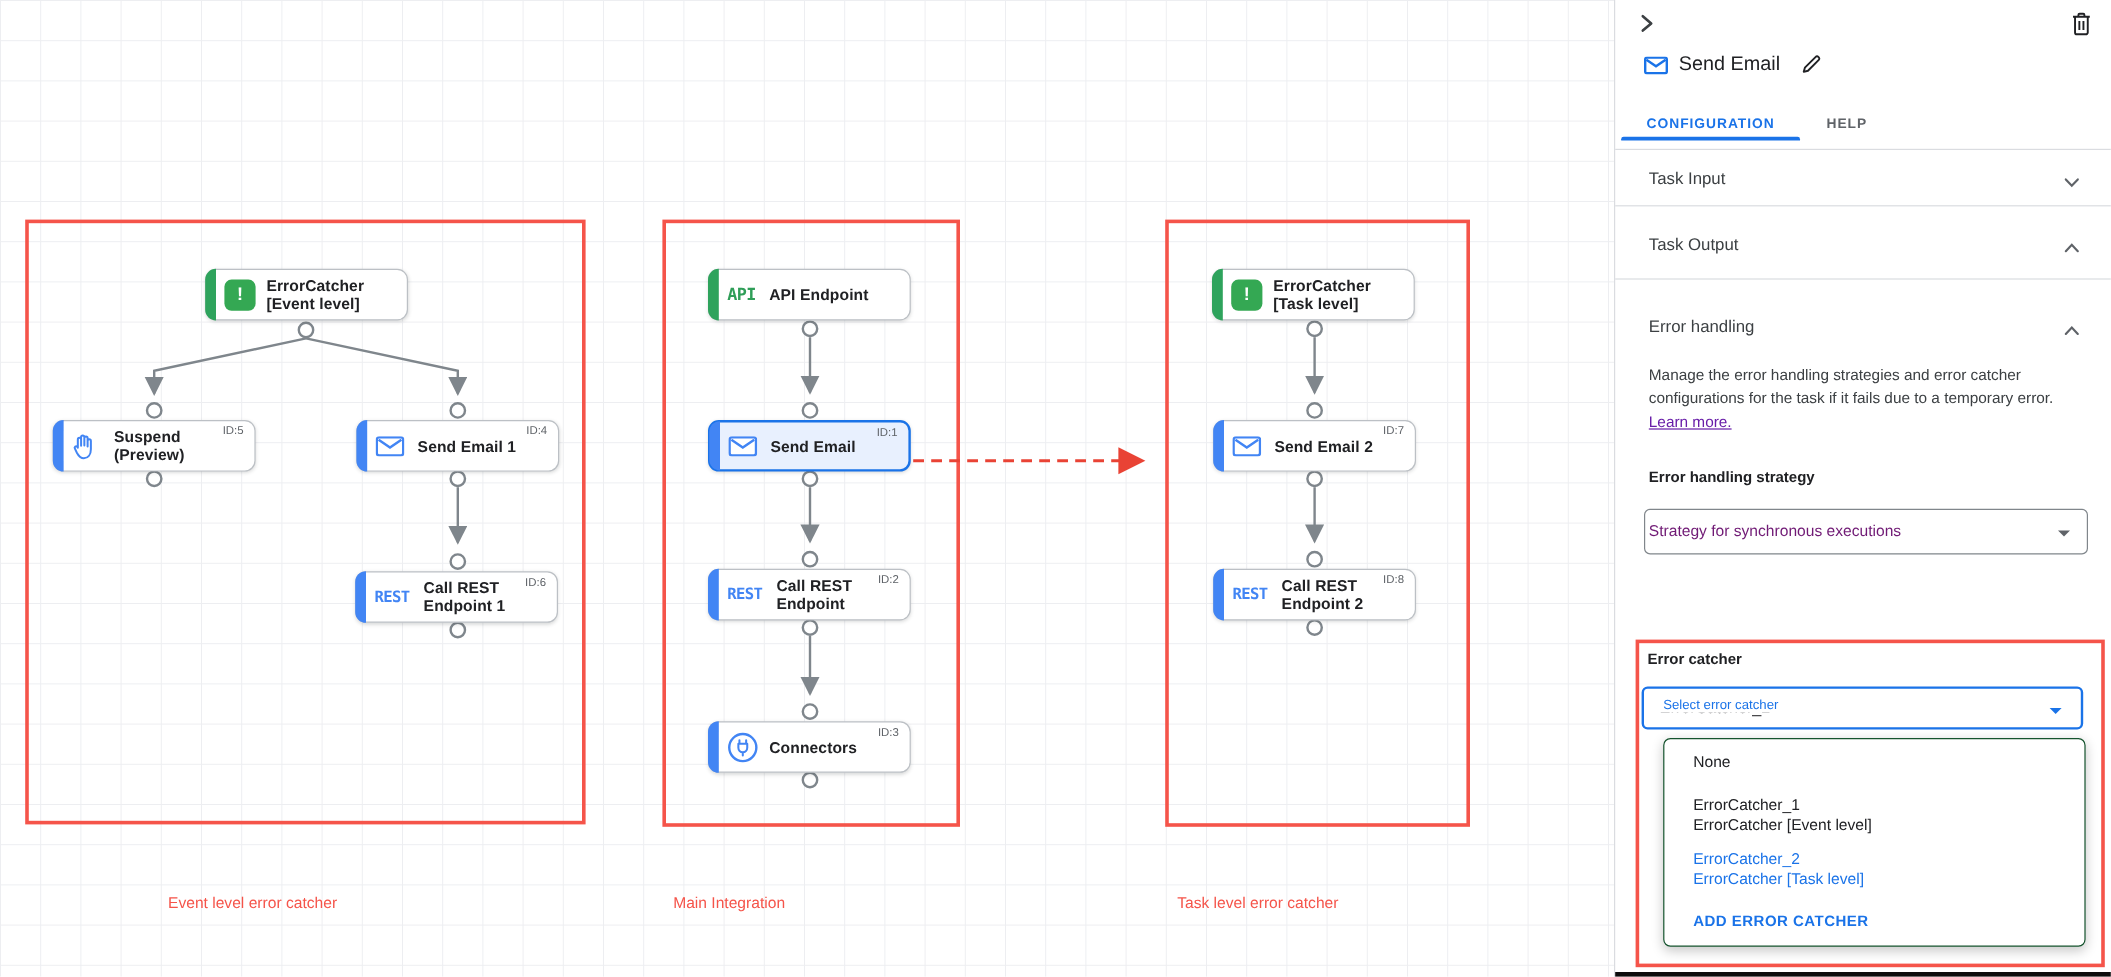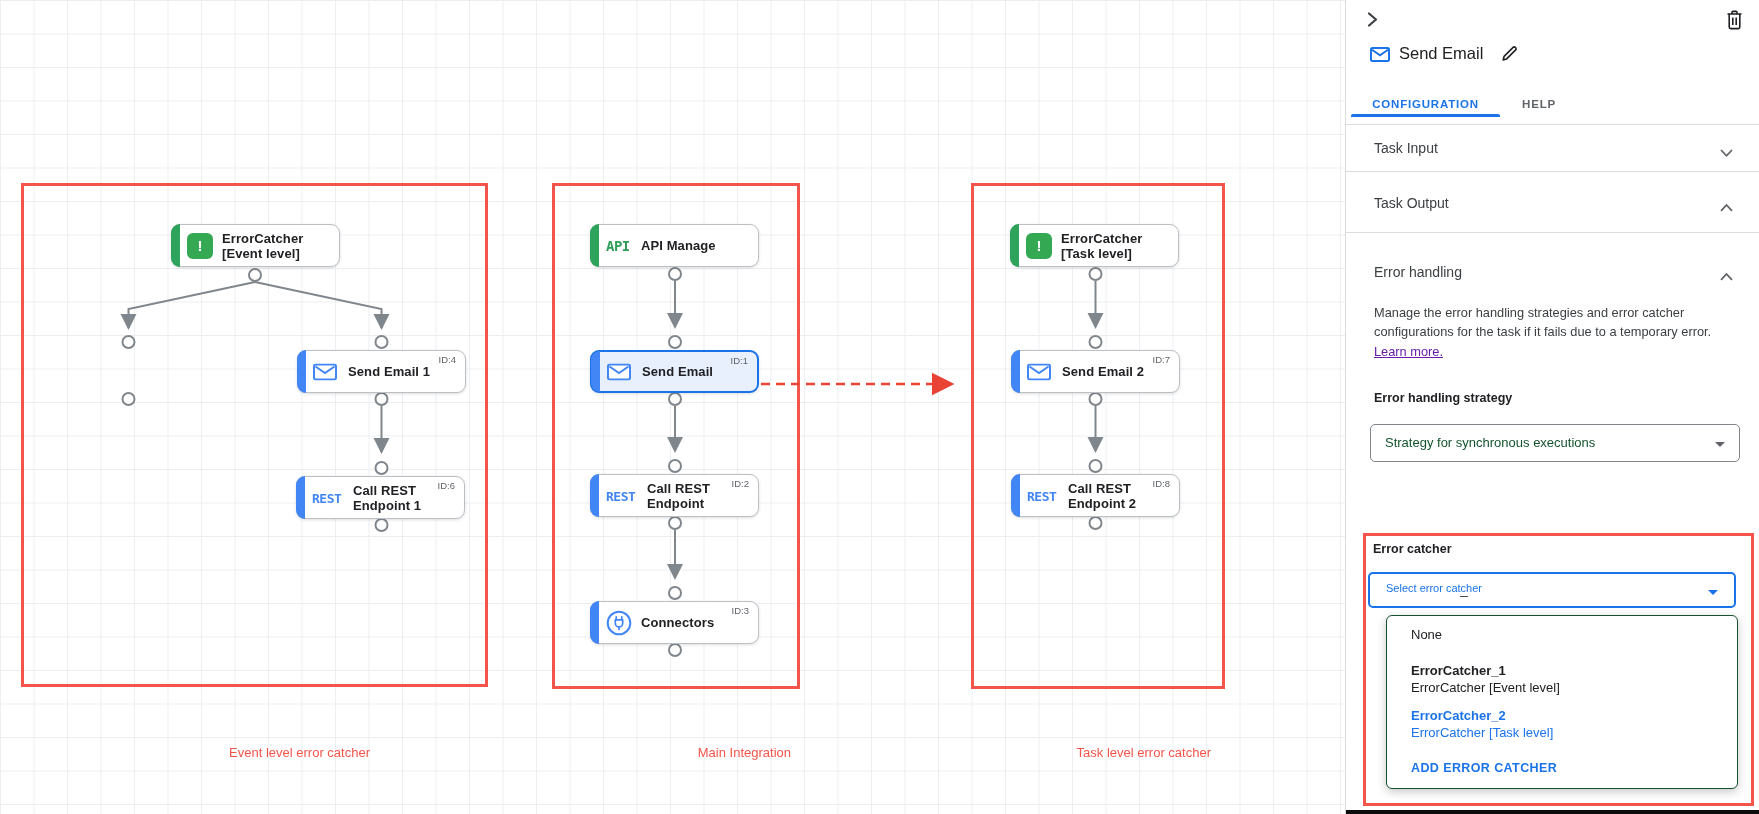--- a/index.html
+++ b/index.html
@@ -5,21 +5,21 @@
   * { margin:0; padding:0; box-sizing:border-box; }
   body { font-family:"Liberation Sans", sans-serif; background:#fff; }
   .app { position:relative; width:1759px; height:814px; overflow:hidden; background:#fff; }
 
   
   .canvas { position:absolute; left:0; top:0; width:1345px; height:814px;
     background-image:linear-gradient(#edeef1 1px, transparent 1px),
                      linear-gradient(90deg,#edeef1 1px, transparent 1px);
     background-size:33.5px 33.5px; }
   .groupbox { position:absolute; border:3px solid #f5544a; }
-  .glabel { position:absolute; width:230px; text-align:right; color:#f5544a; font-size:13px; }
+  .glabel { position:absolute; width:230px; text-align:left; color:#f5544a; font-size:13px; }
 
   svg.edges { position:absolute; left:0; top:0; }
 
   .node { position:absolute; width:169px; height:43px; background:#fff;
     border:1px solid #bcc0c5; border-radius:9px; box-shadow:0 1px 3px rgba(60,64,67,.18); }
   .node.sel { background:#e8f0fe; border:2px solid #1a73e8; }
   .accent { position:absolute; left:-1px; top:-1px; bottom:-1px; width:9px; border-radius:9px 0 0 9px; }
   .accent.blue { background:#4285f4; } .accent.green { background:#2ea35c; }
   .nlabel { position:absolute; left:50px; top:50%; transform:translateY(-50%);
     font-size:13px; line-height:15.5px; font-weight:600; color:#202124;
@@ -41,33 +41,33 @@
   .title { font-size:16.5px; color:#202124; }
   .tab { position:absolute; top:93px; height:22px; display:flex; align-items:center; justify-content:center;
     font-size:11.5px; font-weight:bold; letter-spacing:.8px;text-align:center; }
   .tab.active { color:#1a73e8; } .tab.idle { color:#5f6368; }
   .tabline { position:absolute; left:5px; top:114px; width:149px; height:3px; background:#1a73e8; border-radius:2px 2px 0 0; }
   .sechead { font-size:14px; font-weight:500; color:#3c4043; }
   .para { font-size:12.8px; line-height:19px; color:#3c4043; width:340px; }
   .para a { color:#681da8; display:block; margin-top:1px; }
   .blabel { font-size:12.5px; font-weight:bold; color:#202124; }
   .select { position:absolute; left:24px; width:370px; height:38px; border:1px solid #80868b;
-    border-radius:5px; background:#fff; font-size:13px; color:#14532d; line-height:36px; padding-left:14px; }
+    border-radius:5px; background:#fff; font-size:13px; color:#701a75; line-height:36px; padding-left:3px; }
   .caret { position:absolute; right:14px; top:17px; width:0; height:0;
     border-left:5px solid transparent; border-right:5px solid transparent; border-top:5.5px solid #5f6368; }
   .redrect { position:absolute; left:17px; top:533px; width:391px; height:273px; border:3px solid #f5544a; }
   .ecselect { position:absolute; left:22px; top:572px; width:368px; height:36px; border:2px solid #1a73e8;
     border-radius:5px; background:#fff; font-size:13.5px; color:#202124; line-height:32px; padding-left:13px; }
   .ecselect .caret { border-top-color:#1a73e8; top:16px; right:16px; }
   .floatlabel { position:absolute; left:34px; top:565px; background:#fff; padding:0 6px;
     font-size:11px; color:#1a73e8; z-index:3;margin-top:17px; }
   .menu { position:absolute; left:40px; top:615px; width:352px; height:174px; background:#fff;
     border:1px solid #14532d; border-radius:6px; box-shadow:0 3px 10px rgba(0,0,0,.22); z-index:2; }
   .mi { position:absolute; left:24px; font-size:13px; color:#202124; cursor:pointer; }
-  .mi.bold { font-weight:bold; }
+  .mi.bold { font-weight:normal; }
   .mi.blue { color:#1a73e8; }
   .mi.add { font-weight:bold; color:#1a73e8; letter-spacing:.4px; font-size:12.5px; }
   .blackbar { position:absolute; left:0; top:810px; width:414px; height:4px; background:#0c0c0c; }
 </style>
 </head>
 <body>
 
 <div class="app">
 
   <div class="canvas">
@@ -129,20 +129,31 @@
 
     <div class="node" style="left:171px;top:224px">
       <span class="accent green"></span>
       <span class="nicon">
           <span class="ecicon">!</span>
         </span>
       <span class="nlabel">ErrorCatcher
 [Event level]</span>
     </div>
 
+    <div class="node" style="left:44px;top:350px">
+      <span class="accent blue"></span>
+      <span class="nicon">
+        <svg width="21" height="23" viewBox="0 0 20 22">
+            <path d="M4.6 12 V5.5 a1.3 1.3 0 0 1 2.6 0 V10.5 M7.2 10.5 V3.6 a1.3 1.3 0 0 1 2.6 0 V10.3 M9.8 10.3 V4.5 a1.3 1.3 0 0 1 2.6 0 V11 M12.4 11 V6.6 a1.3 1.3 0 0 1 2.6 0 V13.2 c0 4.2-2.1 7.2-5.6 7.2 -2.9 0-4.1-1.6-5.7-4.6 L2.2 12.6 c-.6-1.2.9-2.3 1.9-1.3 L4.6 12" fill="none" stroke="#4285f4" stroke-width="1.6" stroke-linecap="round" stroke-linejoin="round"></path>
+          </svg>
+      </span>
+      <span class="nlabel">Suspend
+(Preview)</span>
+      <span class="nid">ID:5</span>
+    </div>
 
     <div class="node" style="left:297px;top:350px">
       <span class="accent blue"></span>
       <span class="nicon">
         <svg width="24" height="17" viewBox="0 0 24 17">
             <rect x="1" y="1" width="22" height="15" rx="2" fill="#fff" stroke="#4285f4" stroke-width="2"></rect>
             <path d="M2.5 3 L12 9.5 L21.5 3" fill="none" stroke="#4285f4" stroke-width="2"></path>
           </svg>
       </span>
       <span class="nlabel">Send Email 1</span>
@@ -157,21 +168,21 @@
       <span class="nlabel" style="left:56px">Call REST
 Endpoint 1</span>
       <span class="nid">ID:6</span>
     </div>
 
     <div class="node" style="left:590px;top:224px">
       <span class="accent green"></span>
       <span class="nicon">
           <span class="txticon api">API</span>
         </span>
-      <span class="nlabel">API Manage</span>
+      <span class="nlabel">API Endpoint</span>
     </div>
 
     <div class="node sel" style="left:590px;top:350px">
       <span class="accent blue"></span>
       <span class="nicon">
         <svg width="24" height="17" viewBox="0 0 24 17">
             <rect x="1" y="1" width="22" height="15" rx="2" fill="#fff" stroke="#4285f4" stroke-width="2"></rect>
             <path d="M2.5 3 L12 9.5 L21.5 3" fill="none" stroke="#4285f4" stroke-width="2"></path>
           </svg>
       </span>

